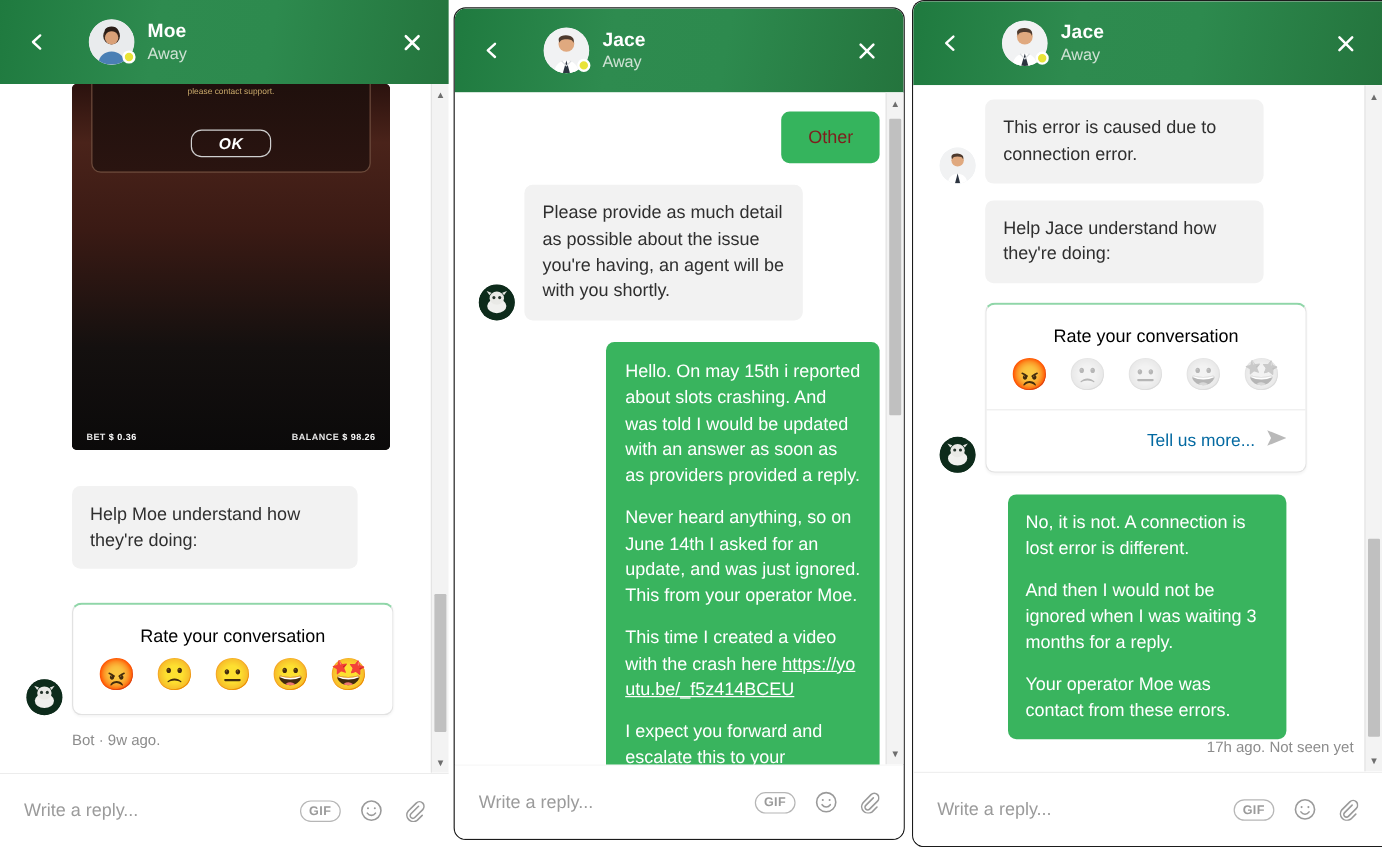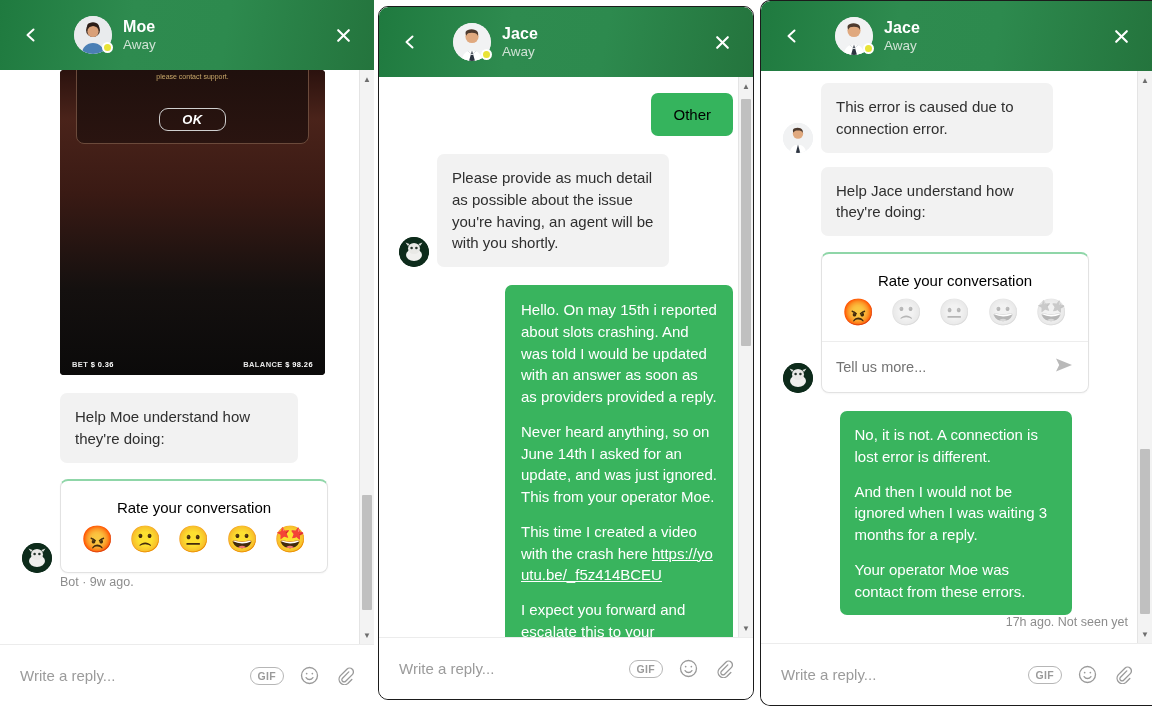--- a/index.html
+++ b/index.html
@@ -85,21 +85,21 @@
     font-size: 15px;
     line-height: 1.45;
     max-width: 240px;
     word-wrap: break-word;
   }
   .bubble.in { background: #f2f2f2; color: #2f2f2f; }
   .bubble.out { background: #39b45e; color: #ffffff; }
   .bubble p + p { margin-top: 13px; }
   .bubble a { color: #ffffff; text-decoration: underline; word-break: break-all; }
   .chip {
-    background: #35b45d; color:#000000; border-radius: 7px;
+    background: #35b45d; color:#7f1d1d; border-radius: 7px;
     padding: 13px 22px; font-size: 15px;
   }
 
   .meta { font-size: 12.5px; color: #8c8c8c; margin: -4px 0 10px 0; }
   .meta.right { text-align: right; }
 
   
   .shot {
     width: 265px; border-radius: 4px; overflow: hidden;
     background: #120a08;
@@ -142,21 +142,21 @@
   }
   .rate-title { text-align:center; font-size: 15px; color: #000000; padding: 18px 10px 6px; }
   .emoji-row { display: flex; justify-content: center; gap: 16px; padding: 4px 0 20px; }
   .emoji { font-size: 26px; line-height: 1; cursor: pointer; }
   .emoji.dim { filter: grayscale(1) opacity(.35); }
   .rate-input {
     border-top: 1px solid #ededed;
     display:flex; align-items:center; gap: 8px;
     padding: 13px 14px;
   }
-  .rate-input .ph { flex:1; font-size: 14.5px; color: #737373; }
+  .rate-input .ph { flex:1; font-size: 14.5px; color: #0369a1; text-align: right; }
   .send-ico { color: #b9b9b9; }
 
   
   .composer {
     flex: 0 0 auto;
     border-top: 1px solid #ececec;
     background: #fff;
     height: 62px;
     display:flex; align-items:center;
     padding: 0 20px;
@@ -212,21 +212,21 @@
       </div>
       <div class="close-btn">
         <svg width="17" height="17" viewBox="0 0 16 16" fill="none" stroke="currentColor" stroke-width="2" stroke-linecap="round">
             <line x1="3" y1="3" x2="13" y2="13"></line>
             <line x1="13" y1="3" x2="3" y2="13"></line>
           </svg>
       </div>
     </div>
 
     <div class="panel-body">
-      <div class="msgs" style="padding-top:0;">
+      <div class="msgs" style="padding-top:0;justify-content:space-between;">
         <div class="row left" style="margin-bottom:18px; align-items:flex-start;">
           <div class="spacer-av"></div>
           <div class="shot">
             <div class="shot-inner">
               <div class="shot-dialog">
                 <div class="shot-dialog-text">Don't worry, you haven't lost any money! If the problem continues, please contact support.</div>
                 <div class="shot-ok">OK</div>
               </div>
               <div class="shot-foot">
                 <div>

